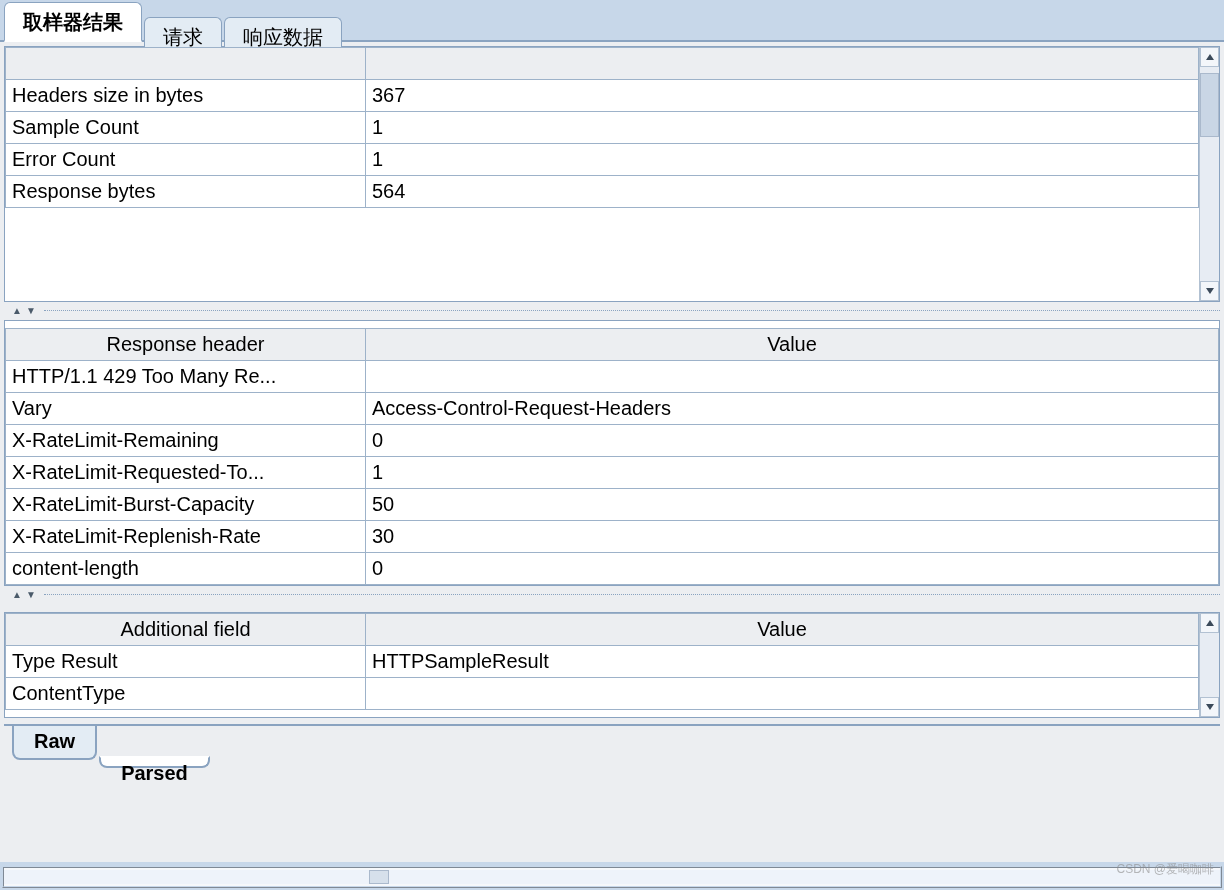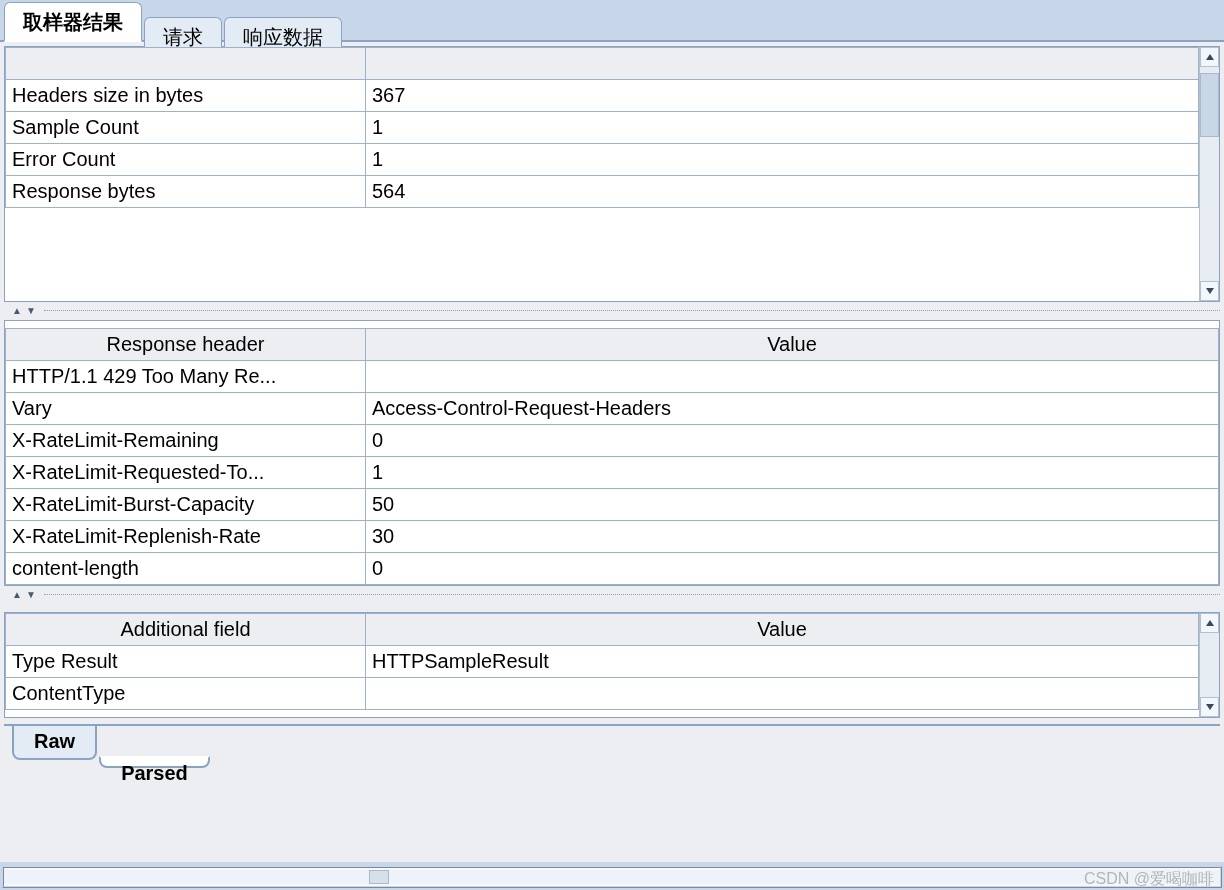--- a/index.html
+++ b/index.html
@@ -187,23 +187,23 @@
     position: absolute;
     left: 30%;
     width: 20px;
     height: 14px;
     background: #d6e0eb;
     border: 1px solid #aab9cc;
   }
   .watermark {
     position: absolute;
     right: 10px;
-    bottom: 0;
+    bottom: 12px;
     color: #8c8c8c;
-    font-size: 16px;
+    font-size: 12px;
     opacity: 0.6;
     pointer-events: none;
   }
 </style>
 </head>
 <body>
 
 <div class="outer">
 
   <div class="top-tabs">

